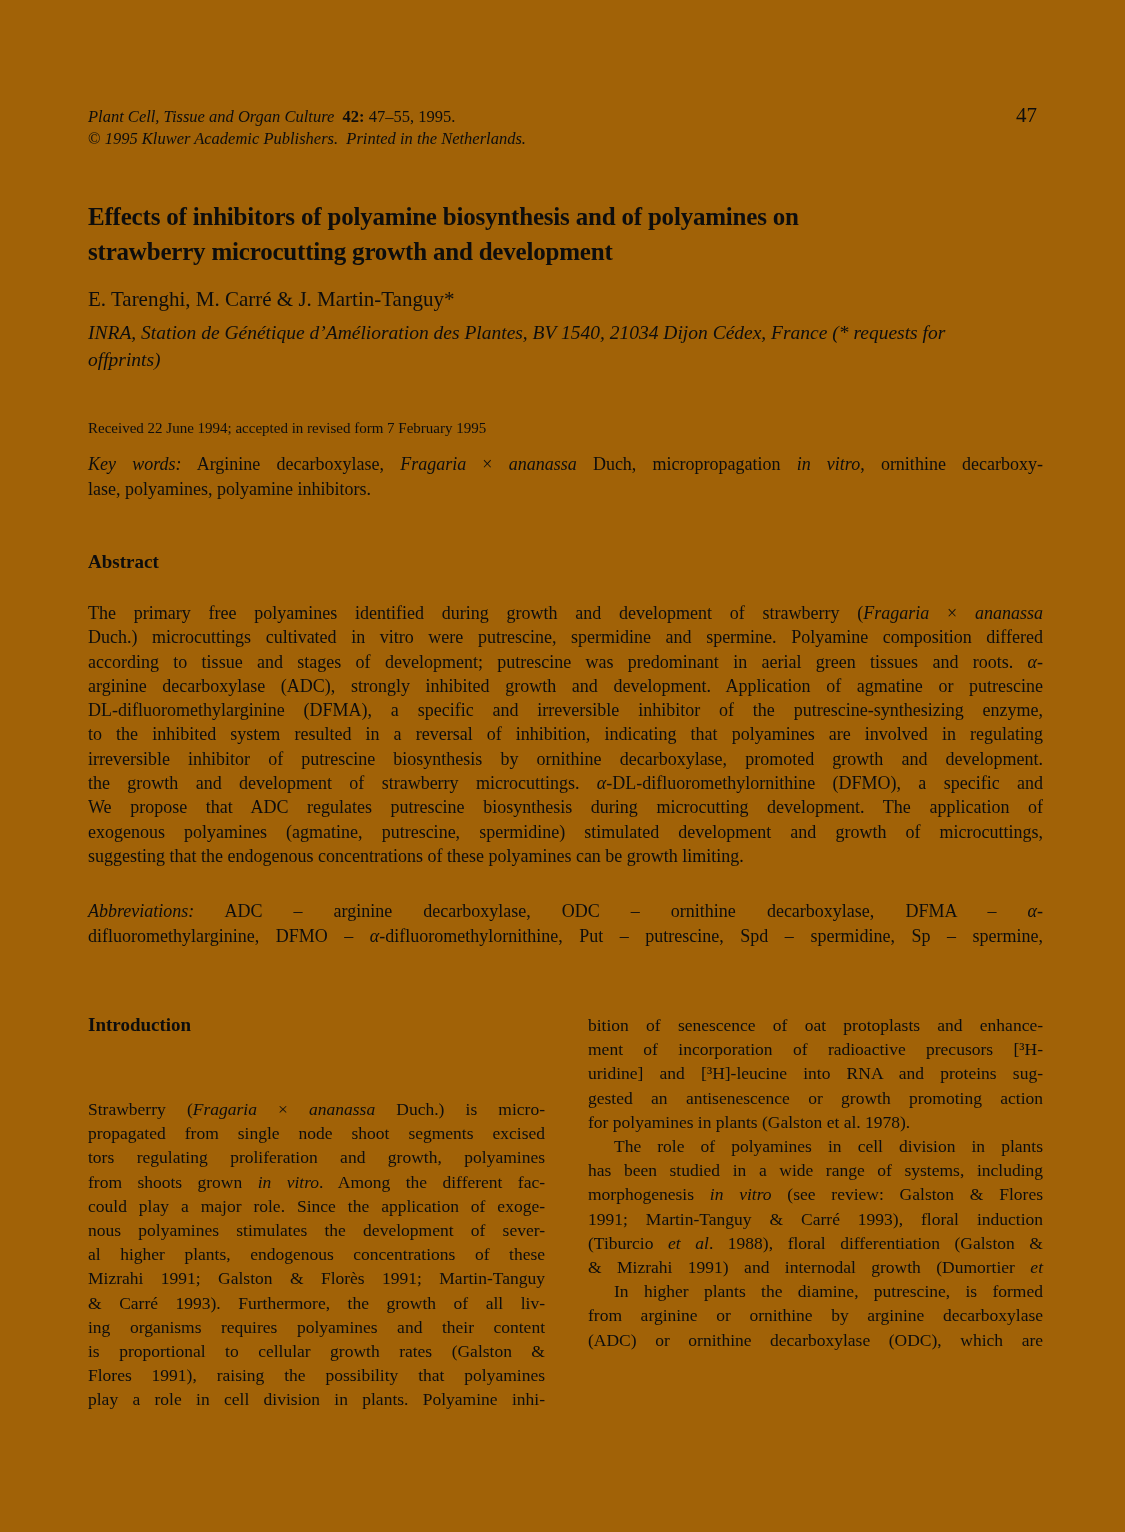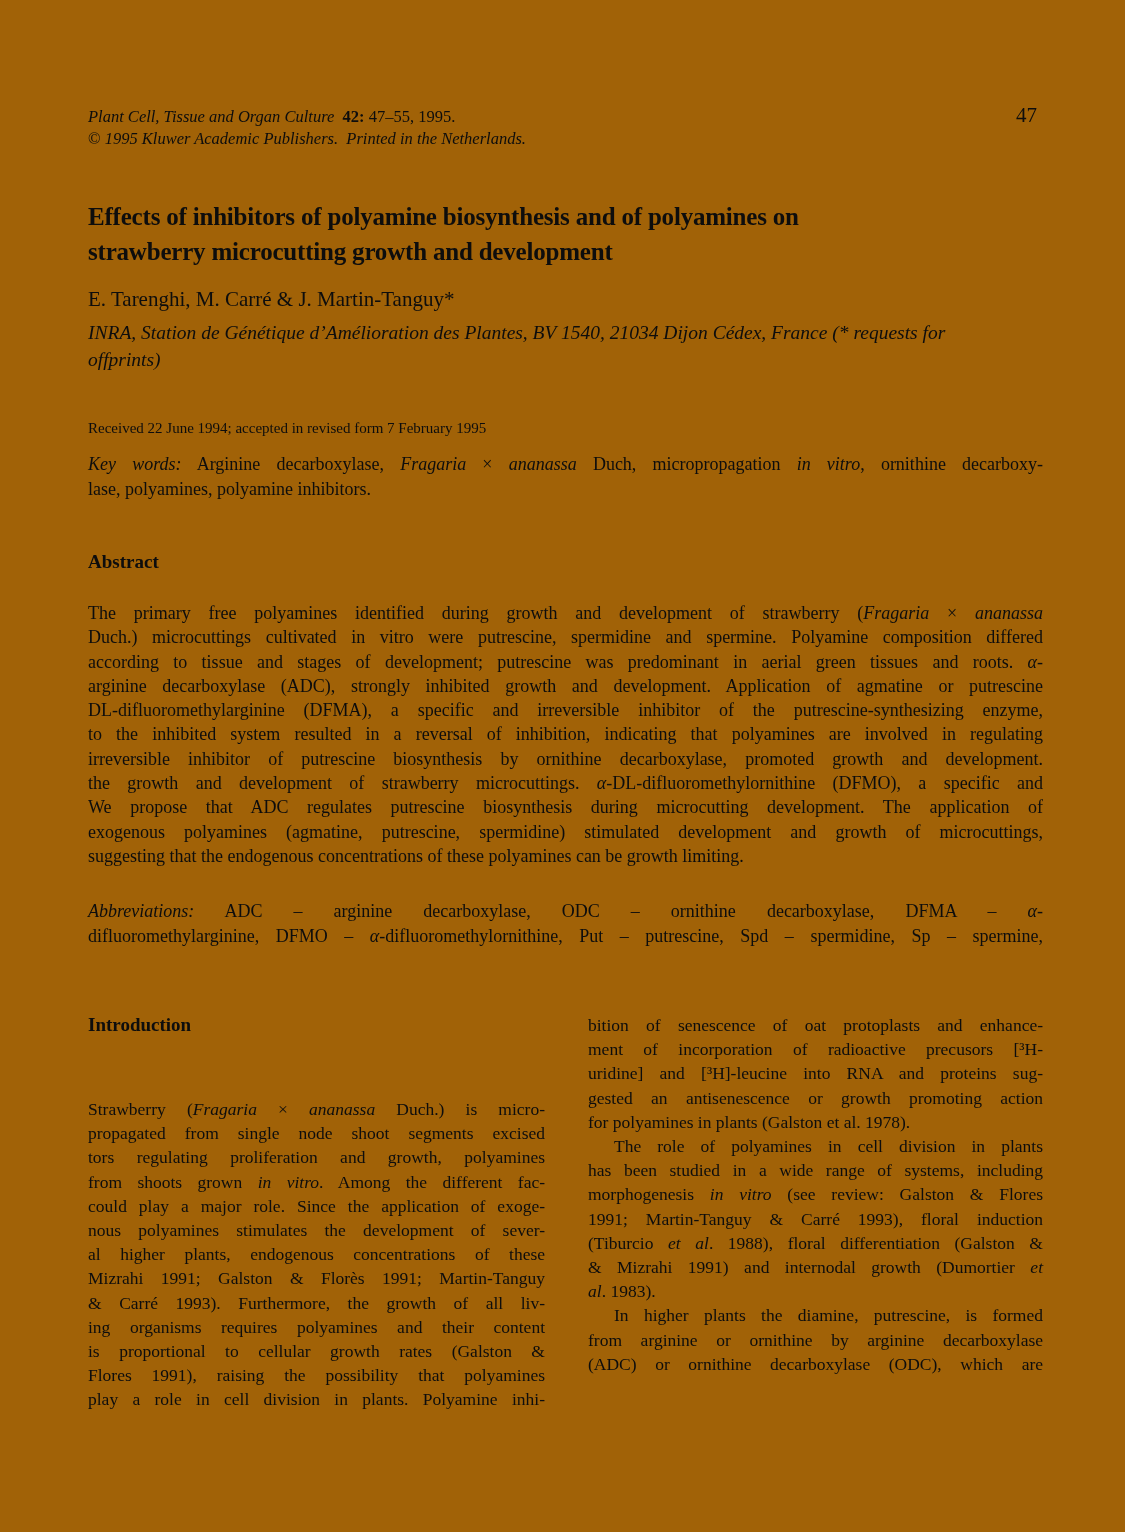--- a/index.html
+++ b/index.html
@@ -113,19 +113,18 @@
       <div class="tl">ment of incorporation of radioactive precusors [³H-</div>
       <div class="tl">uridine] and [³H]-leucine into RNA and proteins sug-</div>
       <div class="tl">gested an antisenescence or growth promoting action</div>
       <div class="tl end">for polyamines in plants (Galston et al. 1978).</div>
       <div class="tl ind">The role of polyamines in cell division in plants</div>
       <div class="tl">has been studied in a wide range of systems, including</div>
       <div class="tl">morphogenesis <i>in vitro</i> (see review: Galston &amp; Flores</div>
       <div class="tl">1991; Martin-Tanguy &amp; Carré 1993), floral induction</div>
       <div class="tl">(Tiburcio <i>et al</i>. 1988), floral differentiation (Galston &amp;</div>
       <div class="tl">&amp; Mizrahi 1991) and internodal growth (Dumortier <i>et</i></div>
-      <div class="tl end"><i>al</i>. 1983).</div>
       <div class="tl ind">In higher plants the diamine, putrescine, is formed</div>
       <div class="tl">from arginine or ornithine by arginine decarboxylase</div>
       <div class="tl">(ADC) or ornithine decarboxylase (ODC), which are</div>
     </div>
 
 </div>
 
 </body></html>

